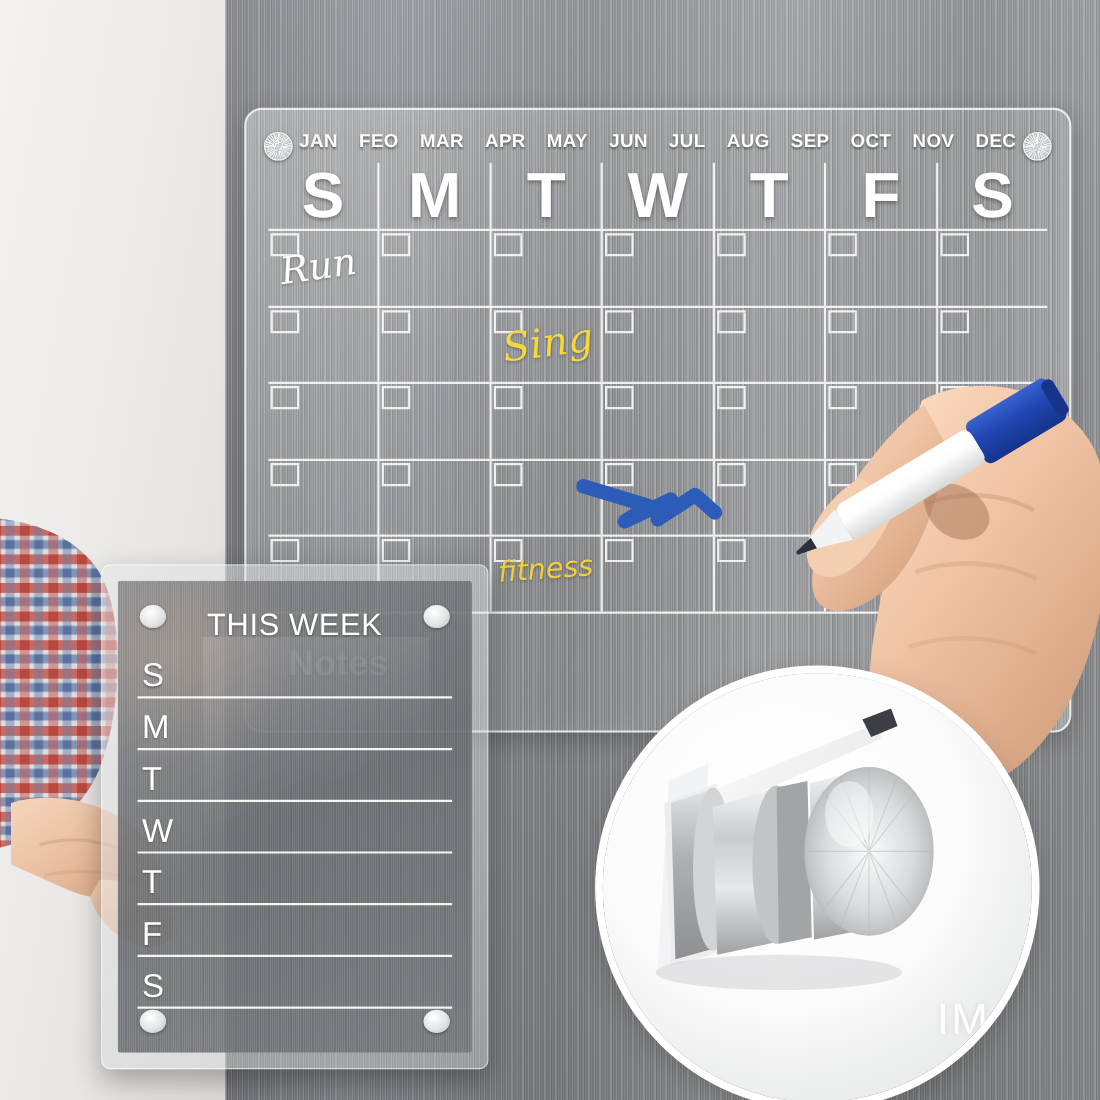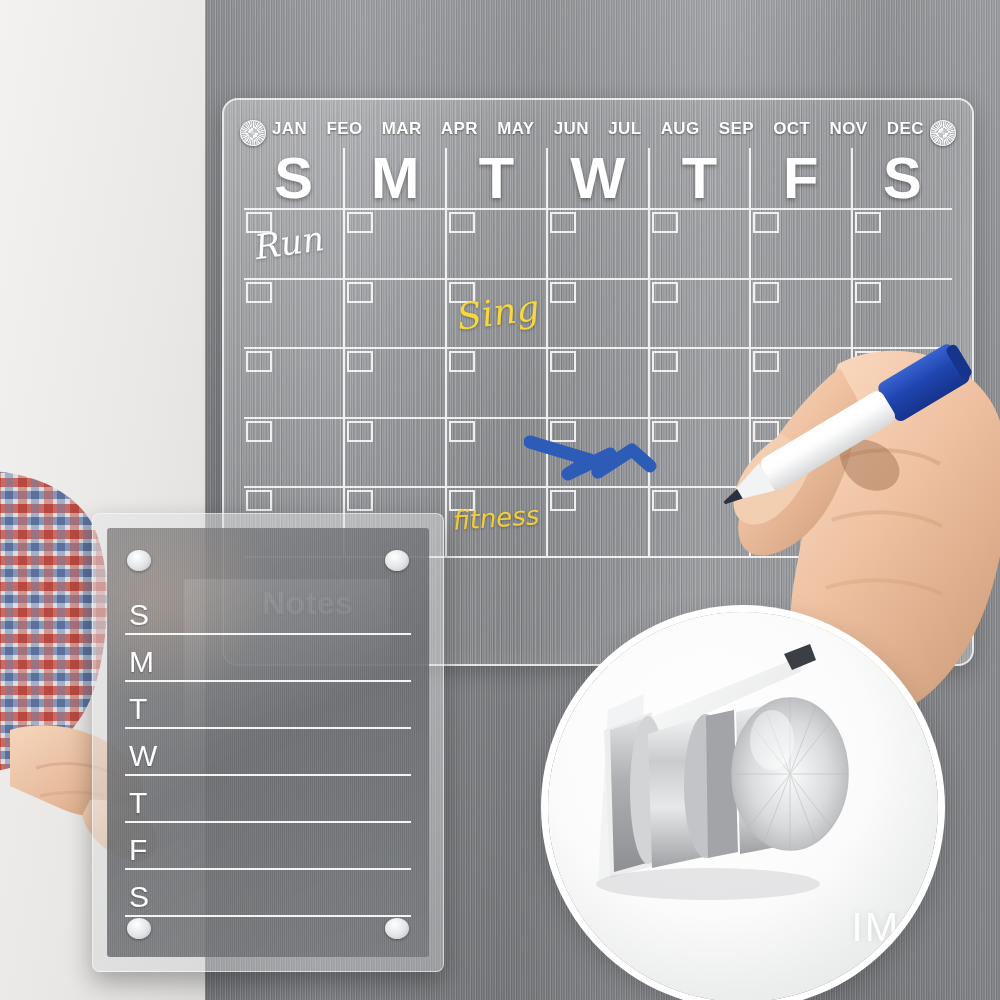--- a/index.html
+++ b/index.html
@@ -532,20 +532,21 @@
   </g>
 </svg>
 
 <div id="week-board">
   <div id="week-inner">
     <div class="wmag" id="wmag-tl"></div>
     <div class="wmag" id="wmag-tr"></div>
     <div class="wmag" id="wmag-bl"></div>
     <div class="wmag" id="wmag-br"></div>
 
+    <div id="week-title">THIS WEEK</div>
 
     <div id="week-rows">
       <div class="wrow">
           <span>S</span>
         </div>
       <div class="wrow">
           <span>M</span>
         </div>
       <div class="wrow">
           <span>T</span>

